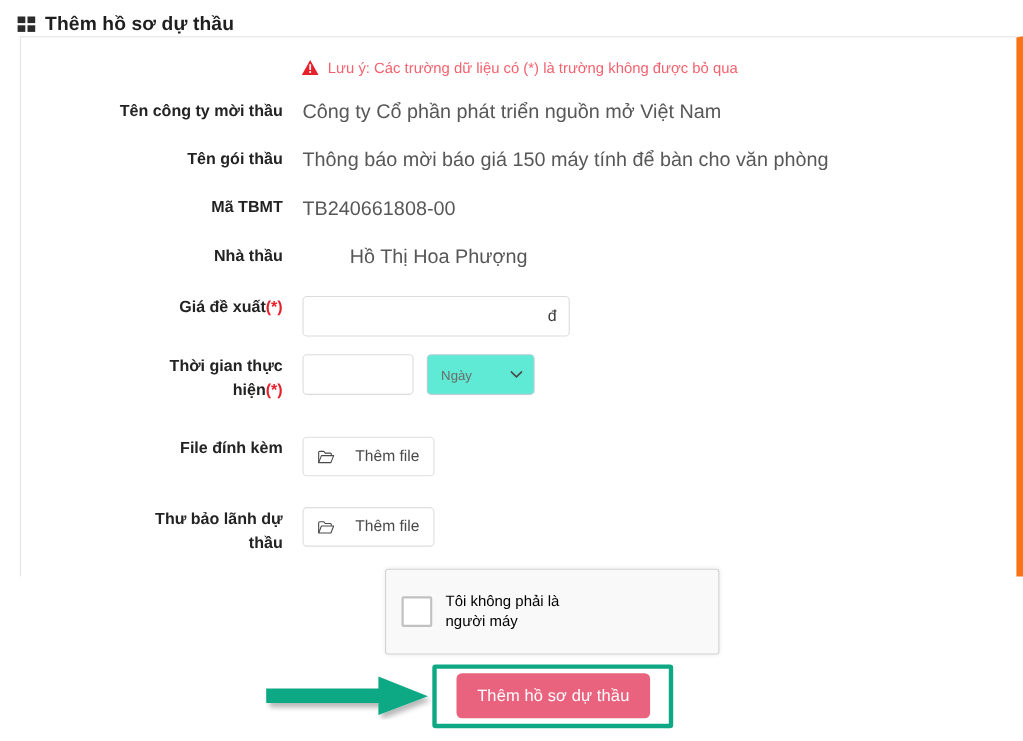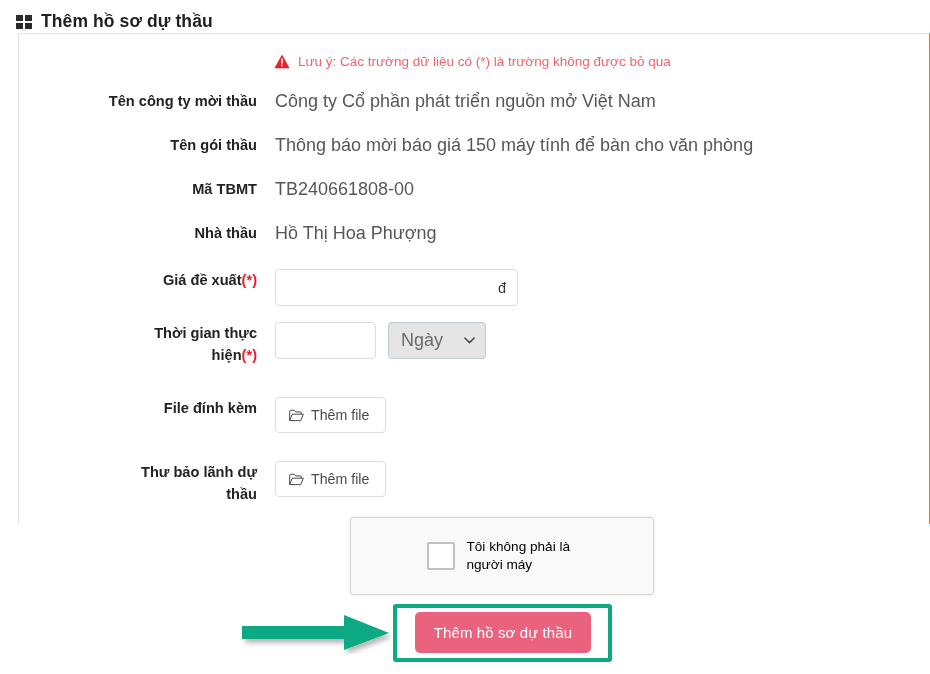--- a/index.html
+++ b/index.html
@@ -53,21 +53,21 @@
   
   .card {
     position: absolute;
     left: 18px;
     top: 33px;
     width: 912px;
     height: 491px;
     background: #ffffff;
     border-top: 1px solid #e2e3e5;
     border-left: 1px solid #e2e3e5;
-    border-right: 1px solid #f97316;
+    border-right: 6px solid #f97316;
   }
 
   
   .note-row {
     position: absolute;
     left: 255px;
     top: 20px;
     display: flex;
     align-items: center;
     gap: 8px;
@@ -142,61 +142,60 @@
     height: 37px;
     border: 1px solid #dcdcdc;
     border-radius: 4px;
     background: #fff;
   }
   .select-box {
     width: 98px;
     height: 37px;
     border: 1px solid #b9ccd4;
     border-radius: 4px;
-    background: #e5e5e5;
+    background: #5eead4;
     display: flex;
     align-items: center;
     justify-content: space-between;
     padding: 0 10px 0 12px;
-    font-size: 18px;
+    font-size: 12px;
     color: #6b6b6b;
   }
   .chev { width: 11px; height: 7px; display: block; }
 
   
   .file-btn {
     height: 36px;
     min-width: 111px;
     border: 1px solid #dedede;
     border-radius: 4px;
     background: #fff;
     display: inline-flex;
     align-items: center;
-    gap: 7px;
+    gap: 19px;
     padding: 0 13px;
     font-size: 14.2px;
     color: #4a4a4a;
     cursor: pointer;
   }
   .folder-ico { width: 15px; height: 13px; display: block; }
 
   
   .recaptcha {
     position: absolute;
     left: 350px;
     top: 517px;
     width: 304px;
     height: 78px;
     background: #f9f9f9;
     border: 1px solid #d3d3d3;
     border-radius: 3px;
     box-shadow: 0 0 4px rgba(0,0,0,.08);
     display: flex;
     align-items: center;
-    justify-content: center;
   }
   .rc-check {
     width: 28px;
     height: 28px;
     background: #fff;
     border: 2px solid #c1c1c1;
     border-radius: 2px;
     margin-left: 14px;
     flex: 0 0 auto;
     cursor: pointer;
@@ -286,21 +285,21 @@
     <div class="form-row" style="top:100px;">
       <div class="row-label">Tên gói thầu</div>
       <div class="row-value">Thông báo mời báo giá 150 máy tính để bàn cho văn phòng</div>
     </div>
 
     <div class="form-row" style="top:144px;">
       <div class="row-label">Mã TBMT</div>
       <div class="row-value">TB240661808-00</div>
     </div>
 
-    <div class="form-row" style="top:188px;">
+    <div class="form-row" style="top:188px;gap:43px;">
       <div class="row-label">Nhà thầu</div>
       <div class="row-value">Hồ Thị Hoa Phượng</div>
     </div>
 
     <div class="form-row" style="top:235px;">
       <div class="row-label"><span>Giá đề xuất</span><span class="req">(*)</span></div>
       <div class="row-control">
         <div class="text-input input-price">
           <span>đ</span>
         </div>

